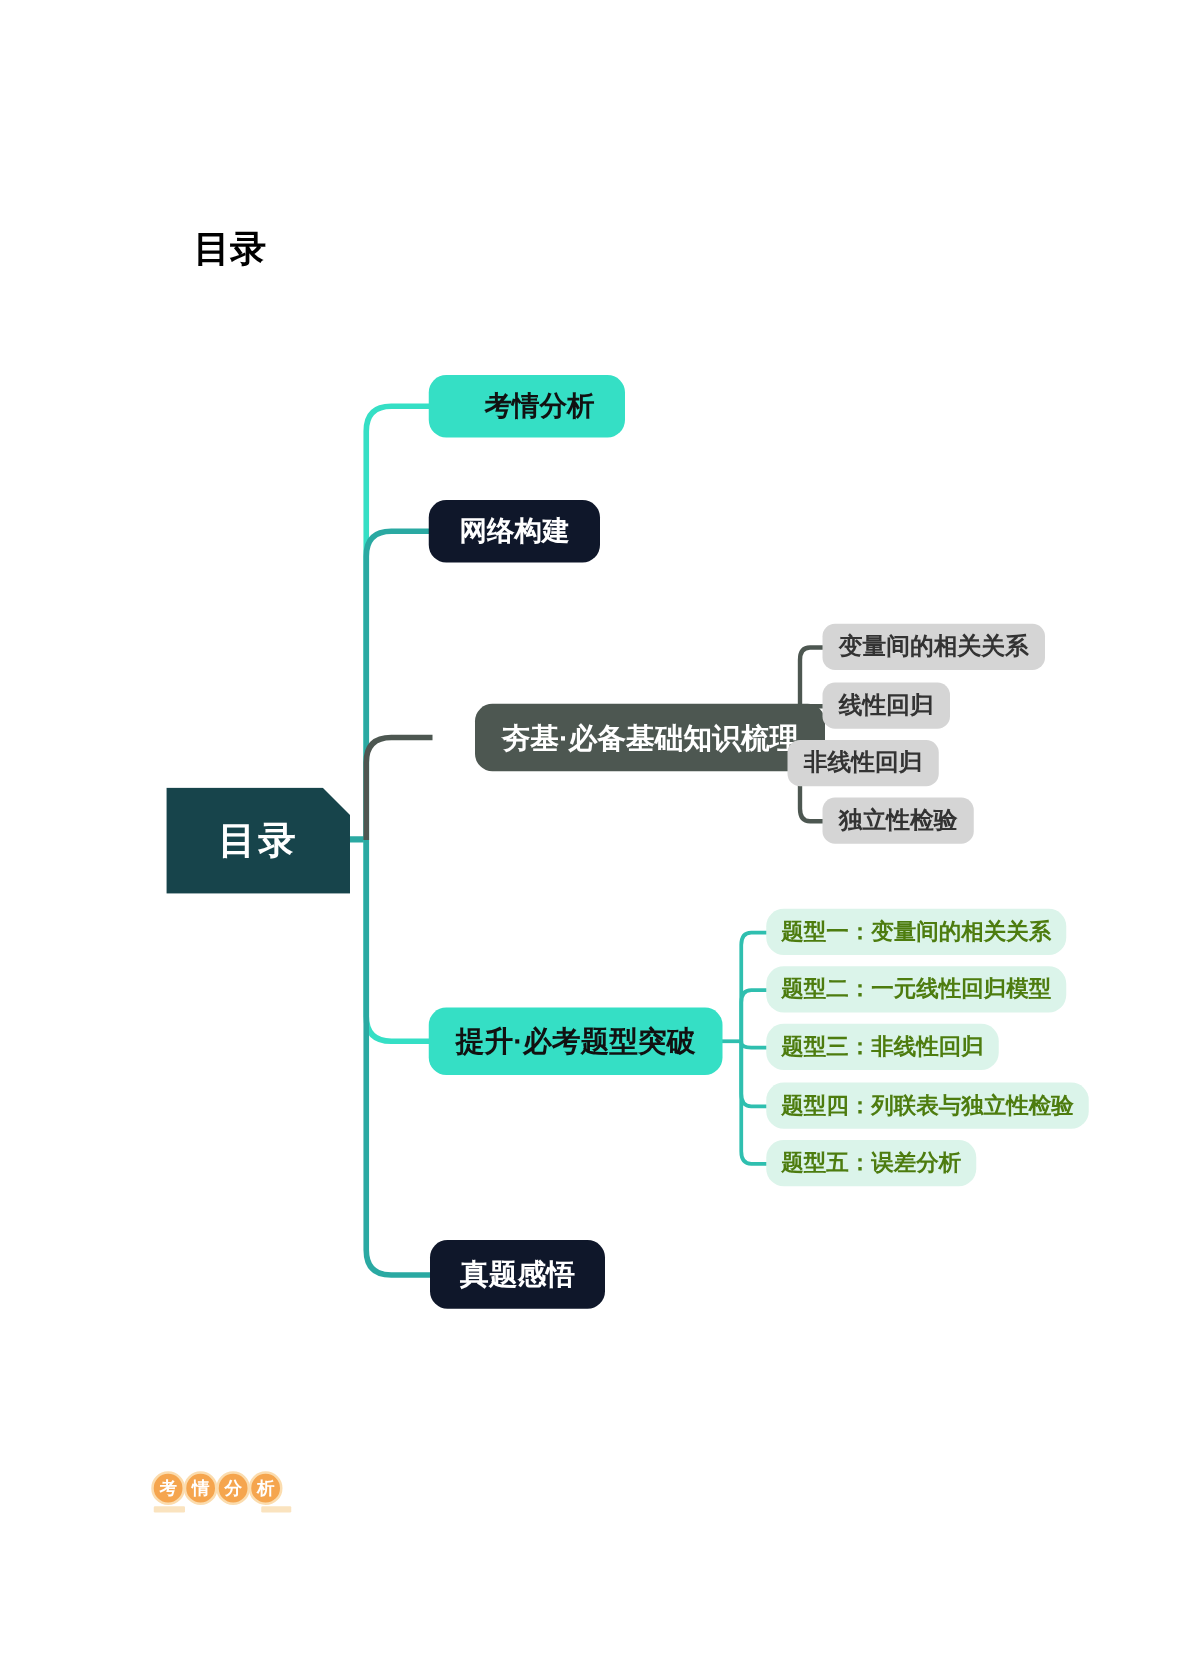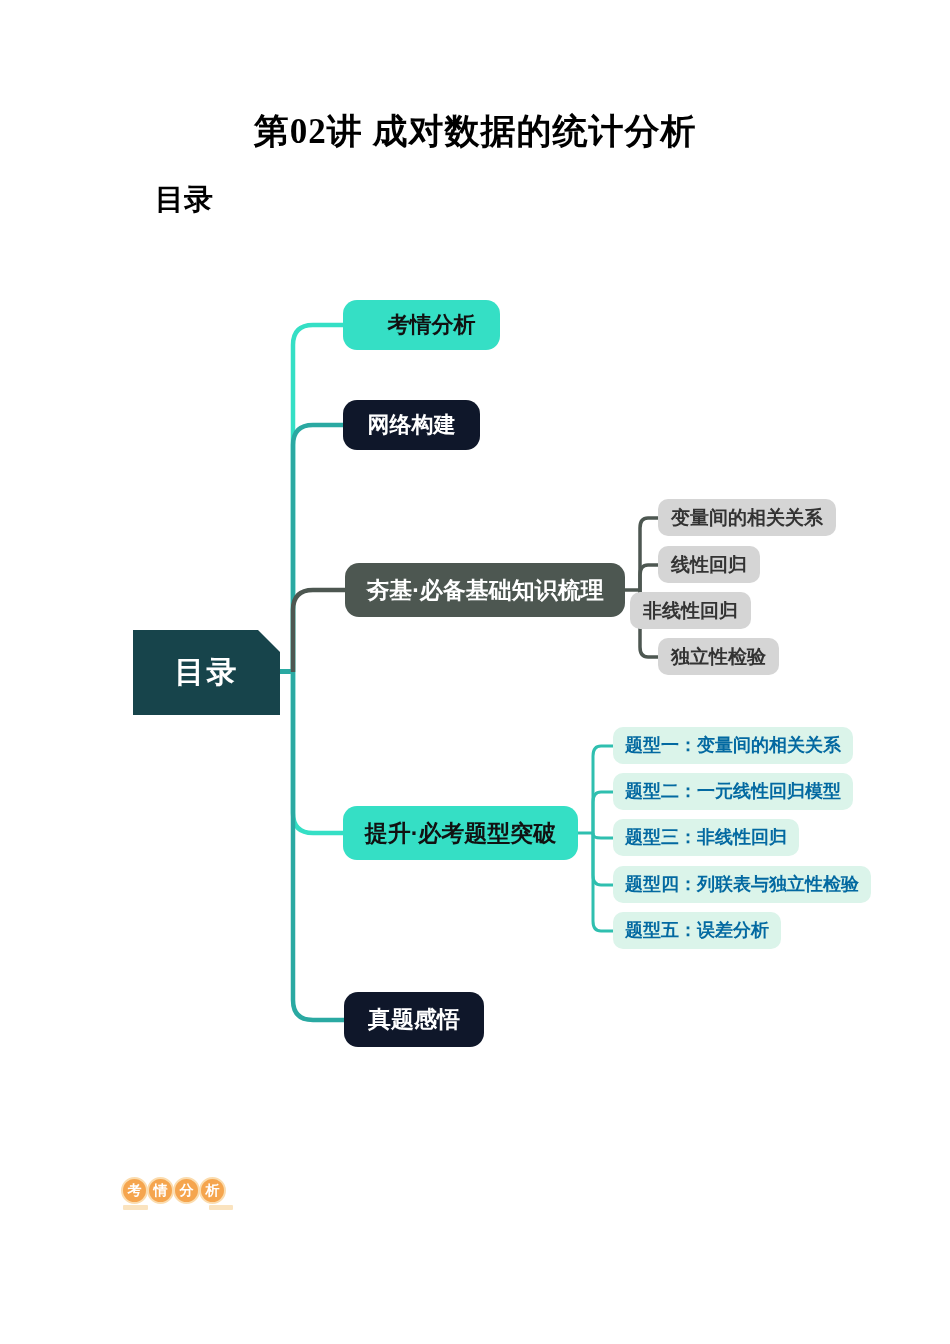--- a/index.html
+++ b/index.html
@@ -16,54 +16,53 @@
     position:absolute;left:155px;top:180px;
     font-family:"Liberation Serif",serif;font-weight:700;font-size:29px;color:#000;
   }
   svg.connectors{position:absolute;left:0;top:0;}
   .node{
     position:absolute;display:flex;align-items:center;justify-content:center;
     font-weight:700;border-radius:14px;white-space:nowrap;
   }
   .node.bright{background:#35DFC5;color:#111;}
   .node.teal{background:#0f172a;color:#fff;}
-  .node.darkgray{background:#4D5751;color:#fff;}
+  .node.darkgray{background:#4D5751;color:#fff;margin-left:35px;}
   .root-node{
     position:absolute;left:133px;top:630px;width:147px;height:85px;
     background:#17444B;color:#fff;font-weight:700;font-size:30px;letter-spacing:2px;
     display:flex;align-items:center;justify-content:center;
     clip-path:polygon(0 0,calc(100% - 22px) 0,100% 22px,100% 100%,0 100%);
   }
   .root-fold{
     position:absolute;top:3px;right:2px;width:16px;height:16px;background:#17444B;
     clip-path:polygon(0 0,100% 100%,100% 0);
   }
   .child{
     position:absolute;height:37px;line-height:37px;border-radius:10px;
     font-weight:700;white-space:nowrap;
   }
   .child.gray{background:#D5D5D5;color:#333;font-size:19px;padding:0 13px;}
-  .child.mint{background:#DBF4EA;color:#0369a1;font-size:18px;padding:0 12px;}
+  .child.mint{background:#DBF4EA;color:#4d7c0f;font-size:18px;padding:0 12px;border-radius:14px;}
   .badge{position:absolute;left:122px;top:1177px;display:flex;}
   .badge-circle{
     width:23px;height:23px;border-radius:50%;background:#F5A54E;
     border:2px solid #FBDCAE;margin-left:-1px;
     display:flex;align-items:center;justify-content:center;
     color:#fff;font-size:14px;font-weight:700;
   }
   .badge-dash{position:absolute;height:5px;background:#FAE3BF;border-radius:1px;}
   .dash-1{left:123px;top:1205px;width:25px;}
   .dash-2{left:209px;top:1205px;width:24px;}
 </style>
 </head>
 <body>
 
 <div class="page">
 
-  <div class="doc-title">第02讲 成对数据的统计分析</div>
 
   <div class="toc-heading">目录</div>
 
   <svg class="connectors" width="950" height="1344" viewBox="0 0 950 1344">
     <g fill="none" stroke-linecap="butt">
 
       <path d="M279 671.5 H294" stroke="#2AA9A2" stroke-width="5"></path>
 
       <path d="M293 672 V345 Q293 325 313 325 H344" stroke="#35DFC5" stroke-width="4.5"></path>
       <path d="M293 672 V445 Q293 425 313 425 H344" stroke="#2AA9A2" stroke-width="4.5"></path>

